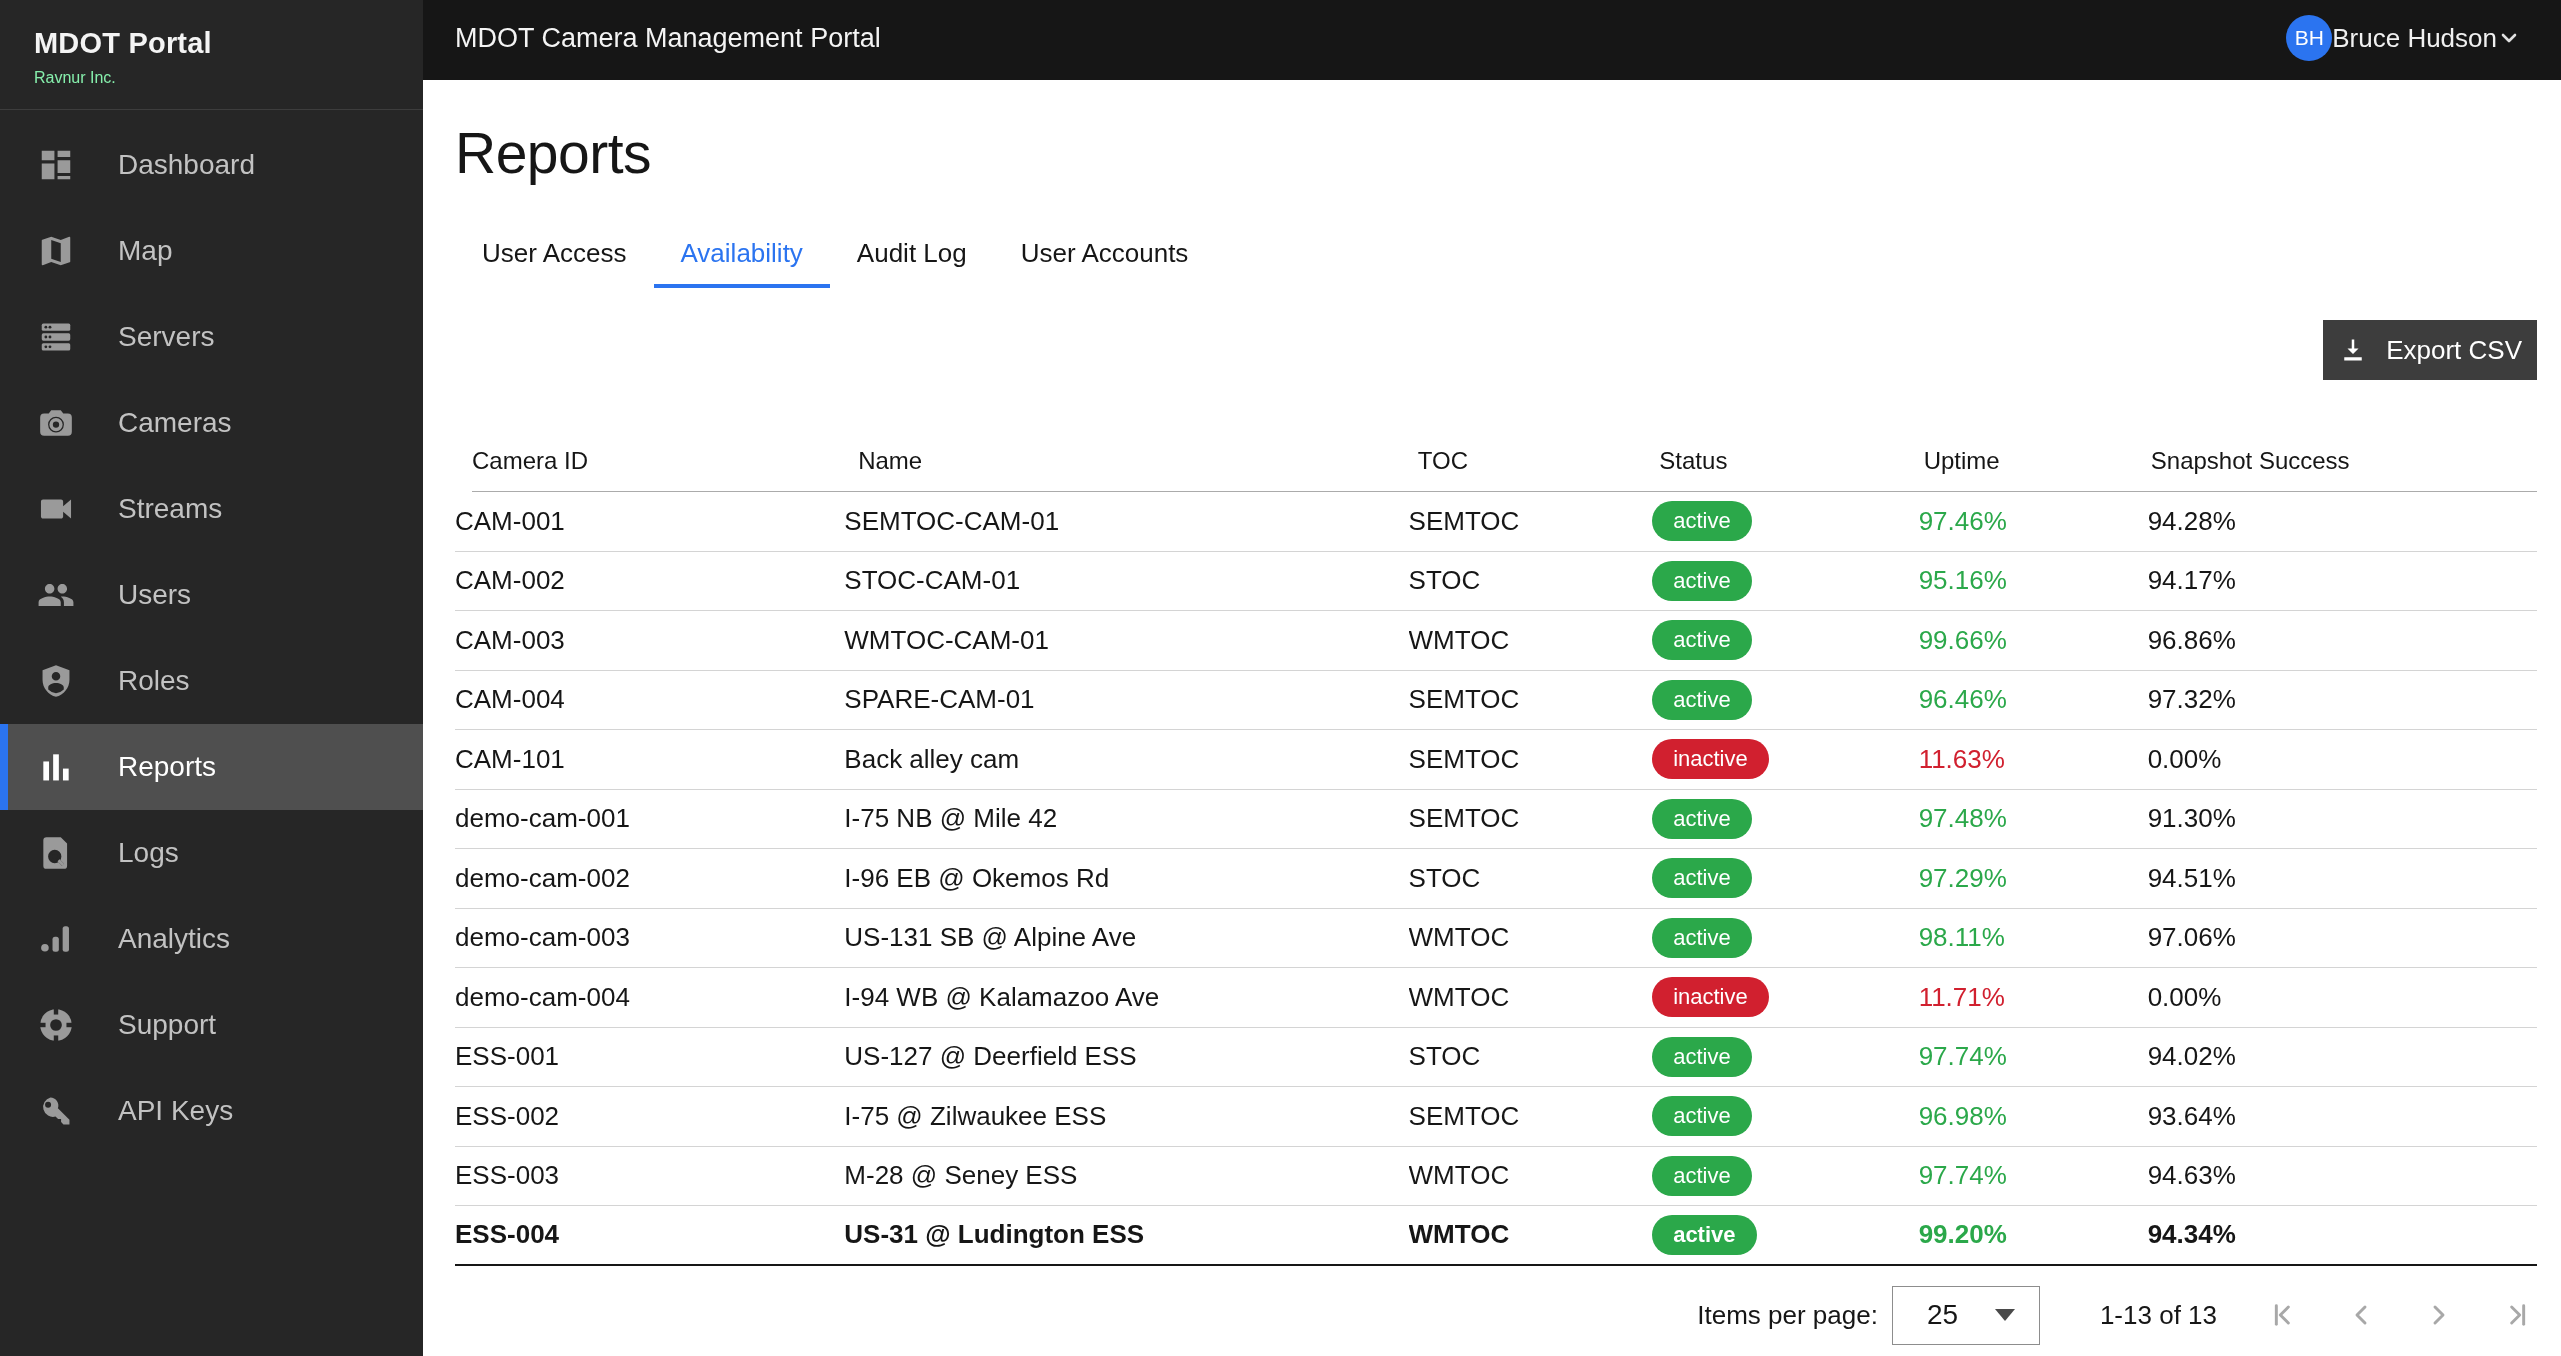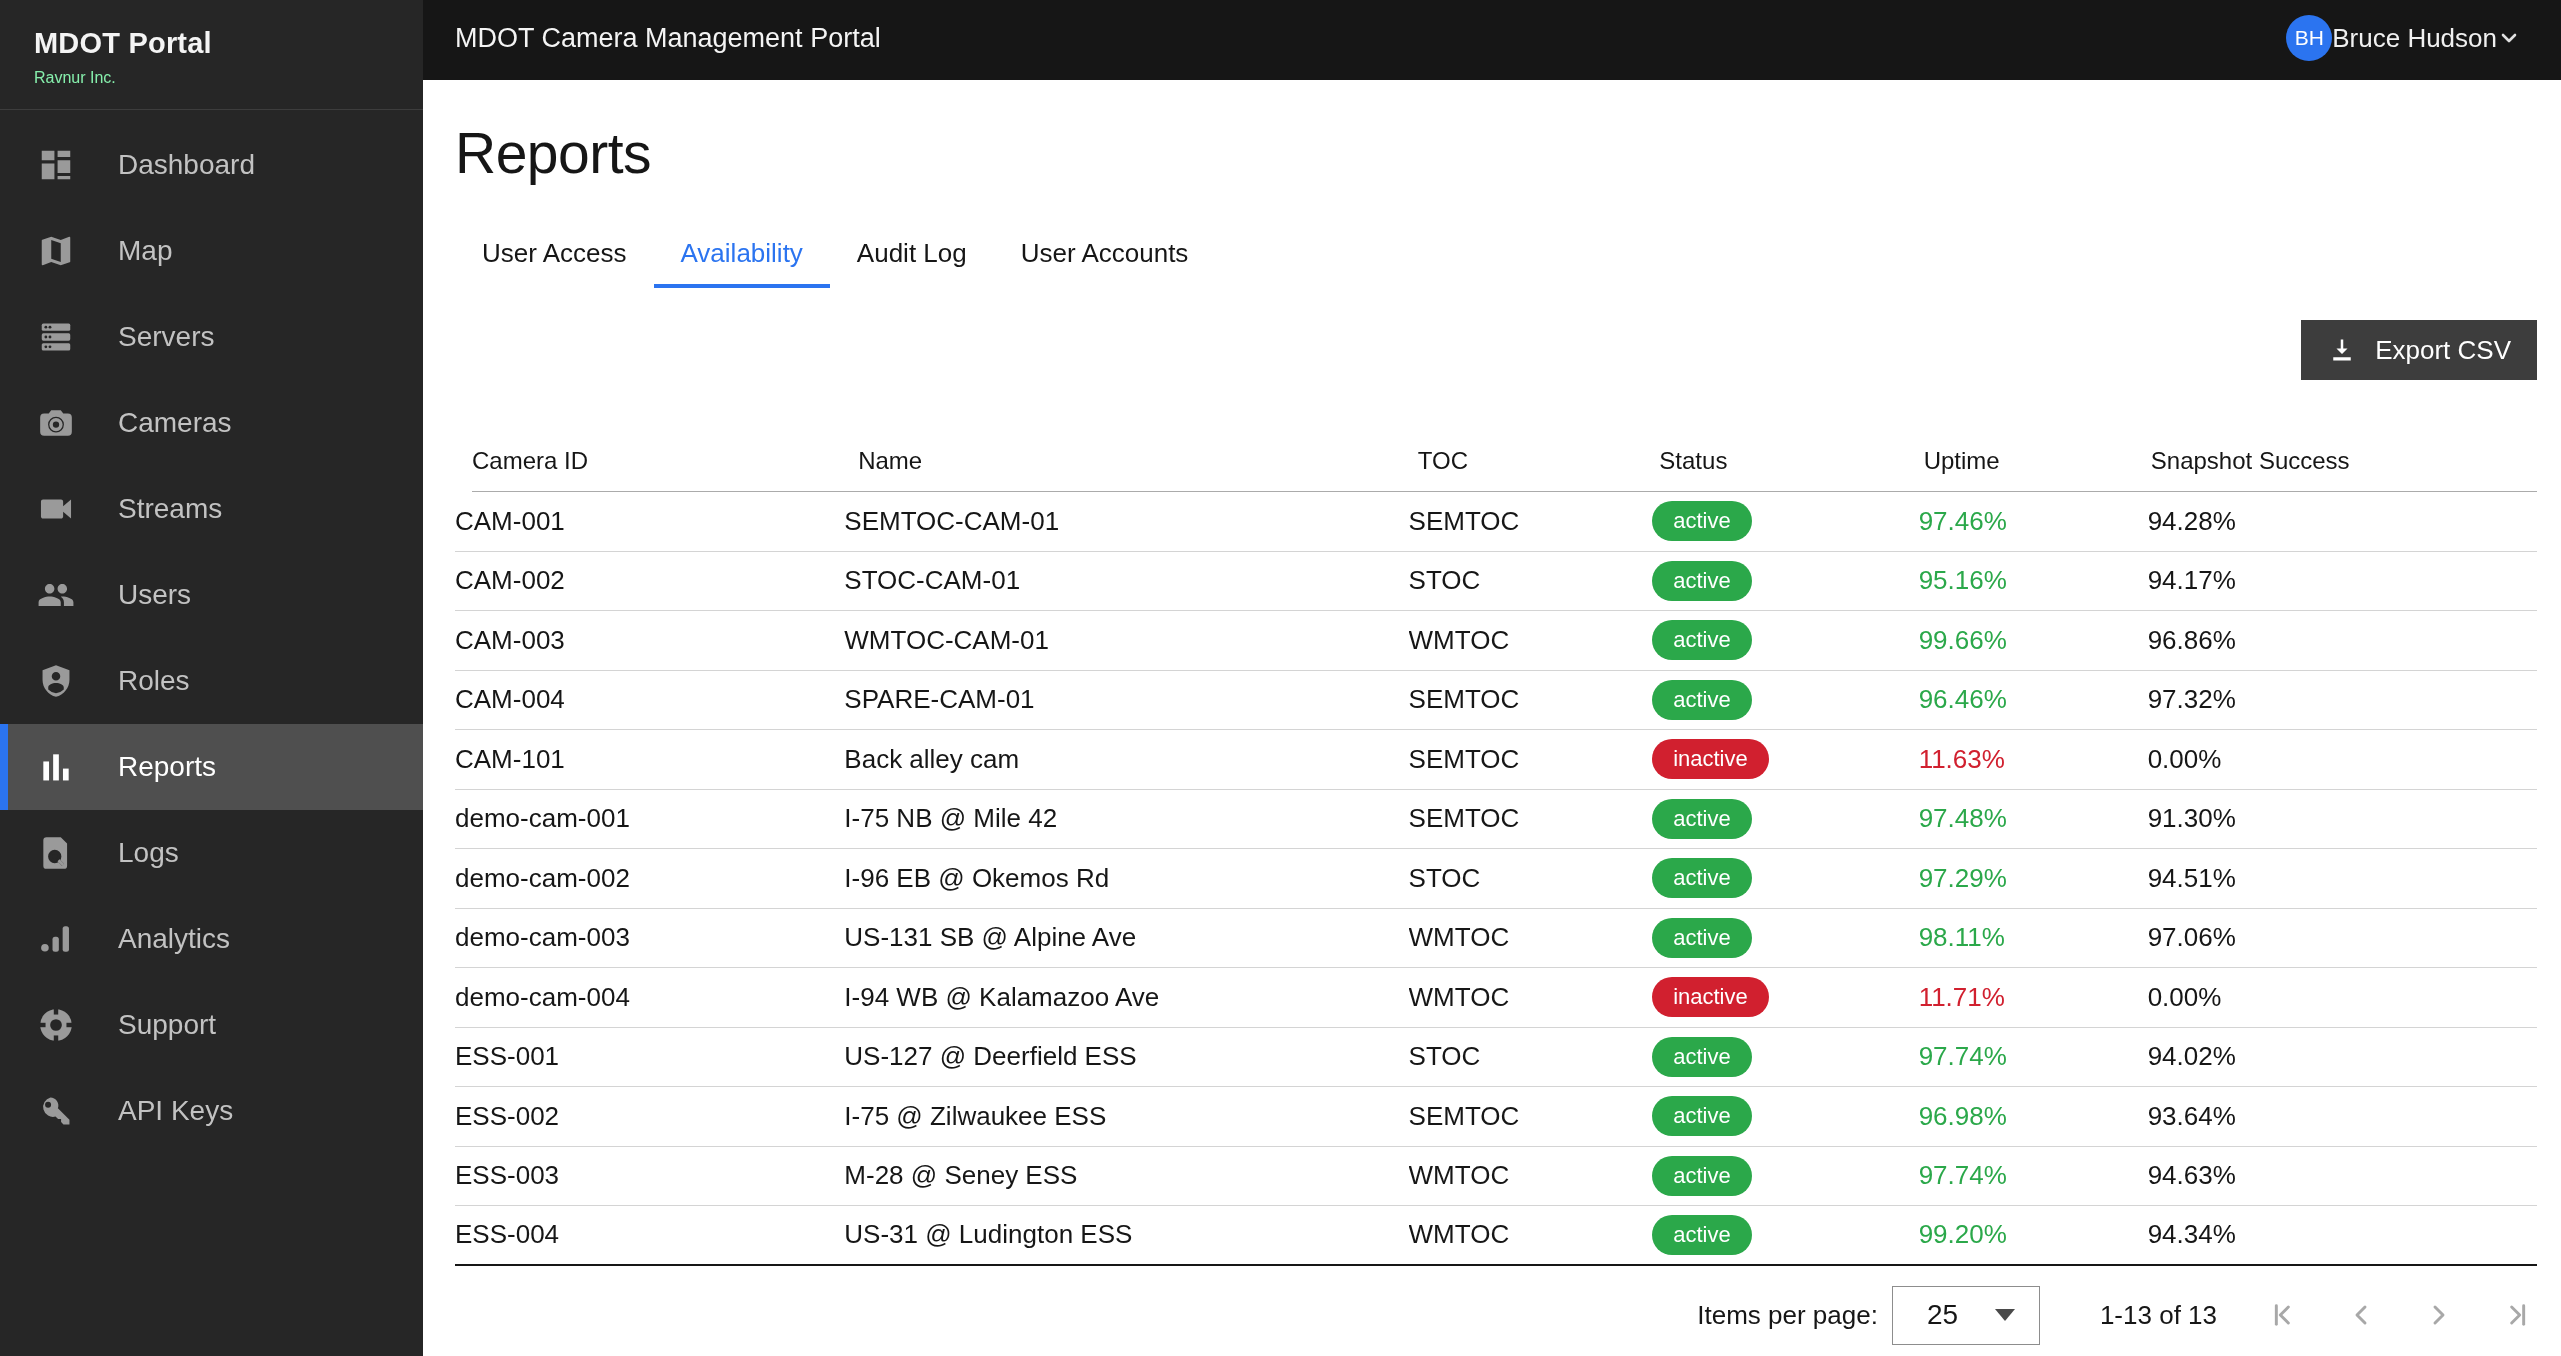--- a/index.html
+++ b/index.html
@@ -60,37 +60,37 @@
   .tab {
     font-size:26px; padding:18px 27px 15px 27px; cursor:pointer;
     border-bottom:4px solid transparent; color:#161616;
   }
   .tab.active { color:#2b74f0; border-bottom-color:#2b74f0; }
 
   
   .toolbar { display:flex; justify-content:flex-end; margin-top:32px; }
   .export-btn {
     background:#3d3d3d; color:#ffffff; border:none; cursor:pointer;
-    height:60px; padding:0 26px; font-size:26px; font-family:inherit;
+    height:60px; padding:0 15px; font-size:26px; font-family:inherit;
     display:flex; align-items:center; gap:18px;
   }
   .export-btn svg { width:30px; height:30px; }
 
   
   .table { margin-top:50px; }
   .trow {
     display:grid;
     grid-template-columns:18.7% 27.1% 11.7% 12.8% 11% 18.7%;
     align-items:center;
     height:59.5px;
     border-bottom:1px solid #d4d4d4;
     font-size:26px;
   }
   .trow.thead { height:62px; font-size:24px; color:#161616; border-bottom:1px solid #ababab;margin-left:17px; }
-  .trow:last-child, .tbody .trow:last-child { border-bottom:2px solid #161616; }
+  .trow:last-child, .tbody .trow:last-child { border-bottom:2px solid #161616;font-weight:bold; }
   .tbody .trow { border-bottom:1px solid #d4d4d4; }
   .tbody .trow.last { border-bottom:2px solid #161616; }
   .cell { padding-right:12px; white-space:nowrap; overflow:hidden; }
 
   .pill {
     display:inline-block; color:#fff; font-size:22px;
     padding:8px 21px; border-radius:21px; line-height:1.1;
   }
   .pill.active { background:#2ba84a; }
   .pill.inactive { background:#d1202f; }

